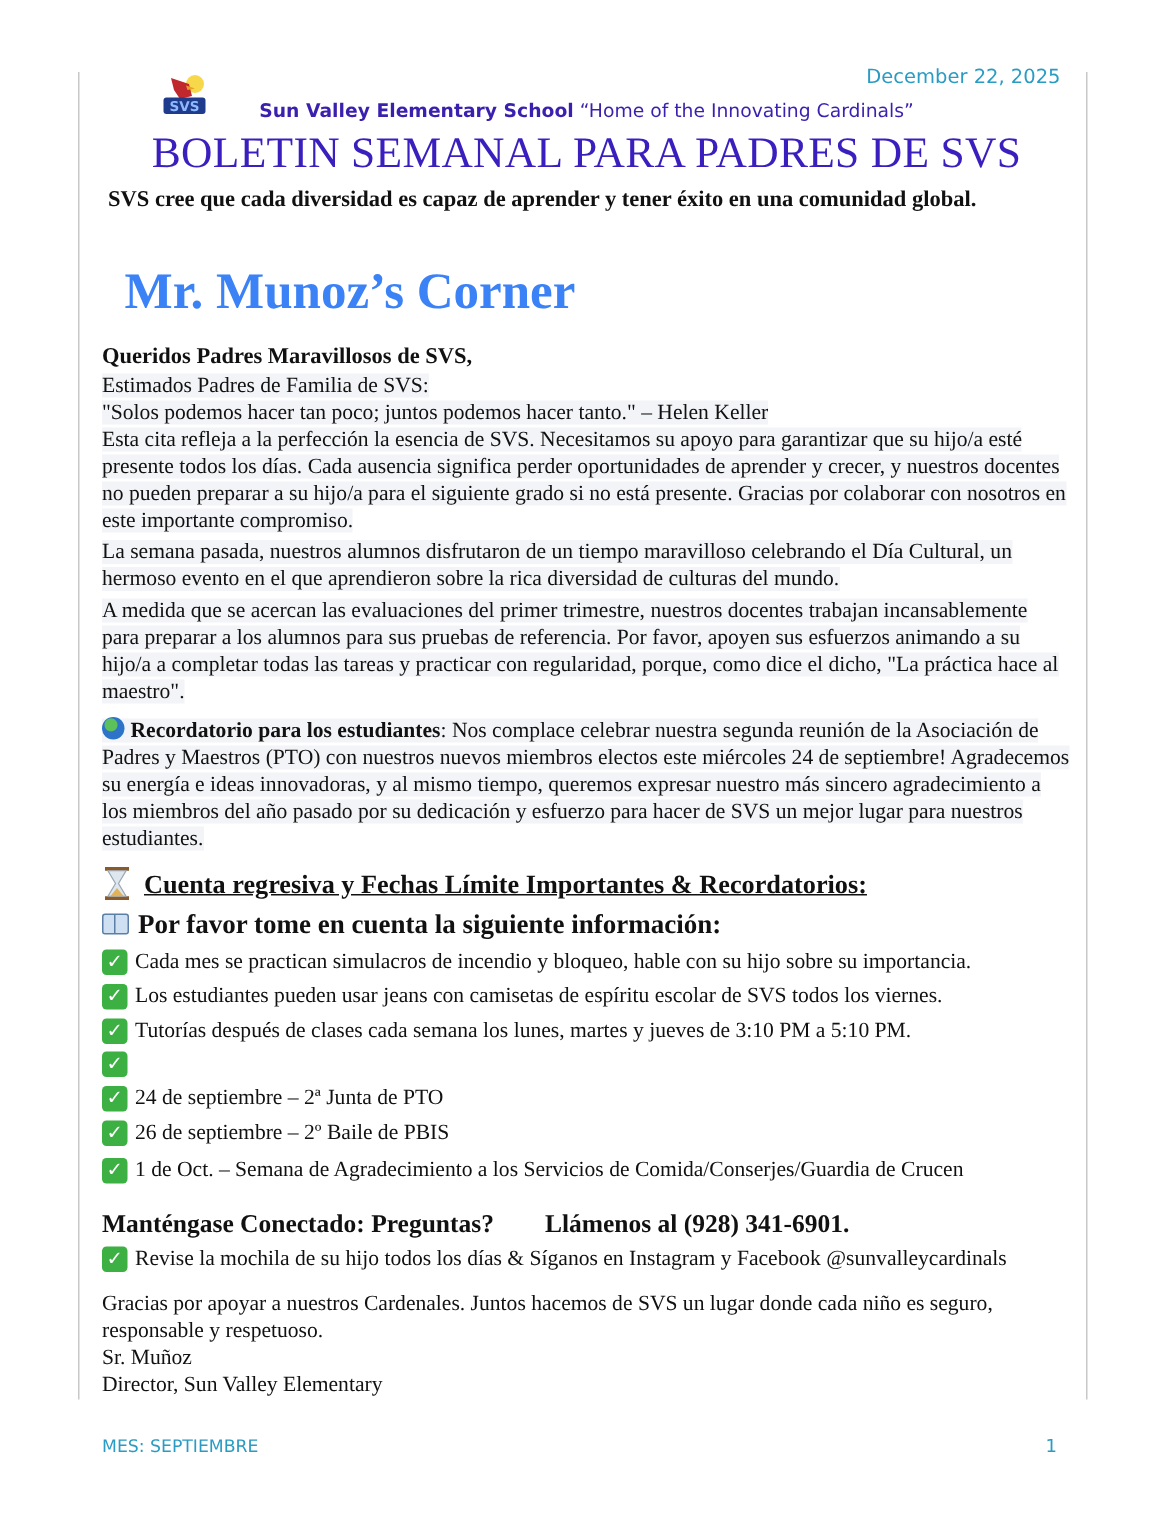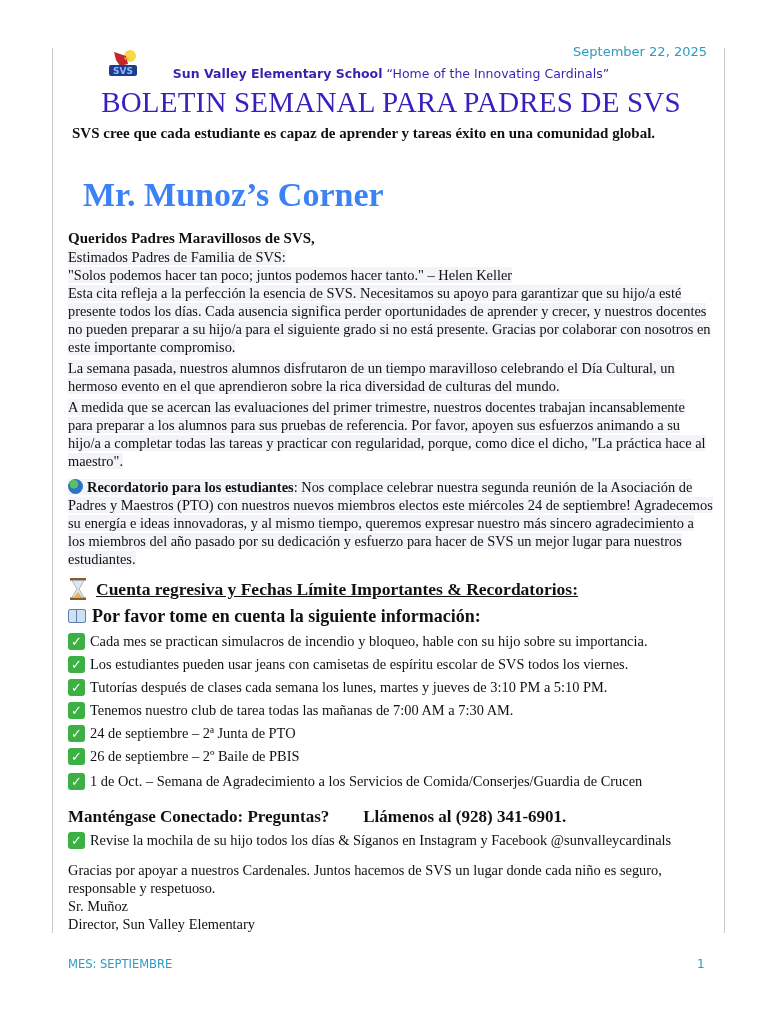--- a/index.html
+++ b/index.html
@@ -28,39 +28,39 @@
     .connect { font-size: 17px; font-weight: bold; margin-top: 16px; line-height: 22px; white-space: pre; }
     .closing { margin-top: 8px; }
     .footer-left { position: absolute; left: 68px; top: 957px; font-family: "DejaVu Sans", sans-serif; font-size: 11.5px; color: #2a9cc3; }
     .footer-right { position: absolute; left: 697px; top: 957px; font-family: "DejaVu Sans", sans-serif; font-size: 12px; color: #2a9cc3; }
   </style>
 </head>
 <body>
 
 <div class="page-border"></div>
 
-<div class="date">September 22, 2025</div>
+<div class="date">December 22, 2025</div>
 
 <div class="logo">
   <svg width="34" height="32" viewBox="0 0 34 32">
     <circle cx="24" cy="8" r="6" fill="#f7d84a"></circle>
     <path d="M8 4 L20 8 L22 16 L14 18 L10 12 Z" fill="#c0282d"></path>
     <path d="M18 9 L24 11 L19 12 Z" fill="#e8a020"></path>
     <rect x="3" y="17" width="28" height="11" rx="2" fill="#1f3c8c"></rect>
     <text x="17" y="26" font-size="9" font-family="DejaVu Sans, sans-serif" font-weight="bold" fill="#8fb8ff" text-anchor="middle">SVS</text>
   </svg>
 </div>
 
 <div class="school-line">
   <span class="bold">Sun Valley Elementary School</span><span> “Home of the Innovating Cardinals”</span>
 </div>
 
 <div class="banner-title">BOLETIN SEMANAL PARA PADRES DE SVS</div>
 
-<div class="mission">SVS cree que cada estudiante es capaz de aprender y tareas éxito en una comunidad global.</div>
+<div class="mission">SVS cree que cada diversidad es capaz de aprender y tener éxito en una comunidad global.</div>
 
 <div class="content">
   <h1 class="corner-title">Mr. Munoz’s Corner</h1>
   <div class="greeting">Queridos Padres Maravillosos de SVS,</div>
   <p><span class="hl">Estimados Padres de Familia de SVS:</span></p>
   <p><span class="hl">"Solos podemos hacer tan poco; juntos podemos hacer tanto." – Helen Keller</span></p>
   <p><span class="hl">Esta cita refleja a la perfección la esencia de SVS. Necesitamos su apoyo para garantizar que su hijo/a esté presente todos los días. Cada ausencia significa perder oportunidades de aprender y crecer, y nuestros docentes no pueden preparar a su hijo/a para el siguiente grado si no está presente. Gracias por colaborar con nosotros en este importante compromiso.</span></p>
   <p class="gap"><span class="hl">La semana pasada, nuestros alumnos disfrutaron de un tiempo maravilloso celebrando el Día Cultural, un hermoso evento en el que aprendieron sobre la rica diversidad de culturas del mundo.</span></p>
   <p class="gap"><span class="hl">A medida que se acercan las evaluaciones del primer trimestre, nuestros docentes trabajan incansablemente para preparar a los alumnos para sus pruebas de referencia. Por favor, apoyen sus esfuerzos animando a su hijo/a a completar todas las tareas y practicar con regularidad, porque, como dice el dicho, "La práctica hace al maestro".</span></p>
   <p class="gap" style="margin-top:8px;"><span class="hl"><span class="globe"></span><b>Recordatorio para los estudiantes</b><span>: Nos complace celebrar nuestra segunda reunión de la Asociación de Padres y Maestros (PTO) con nuestros nuevos miembros electos este miércoles 24 de septiembre! Agradecemos su energía e ideas innovadoras, y al mismo tiempo, queremos expresar nuestro más sincero agradecimiento a los miembros del año pasado por su dedicación y esfuerzo para hacer de SVS un mejor lugar para nuestros estudiantes.</span></span></p>
@@ -89,21 +89,20 @@
   <div class="check-item">
       <span class="check">✓</span>
       <span>Los estudiantes pueden usar jeans con camisetas de espíritu escolar de SVS todos los viernes.</span>
     </div>
   <div class="check-item">
       <span class="check">✓</span>
       <span>Tutorías después de clases cada semana los lunes, martes y jueves de 3:10 PM a 5:10 PM.</span>
     </div>
   <div class="check-item">
       <span class="check">✓</span>
-      <span>Tenemos nuestro club de tarea todas las mañanas de 7:00 AM a 7:30 AM.</span>
     </div>
   <div class="check-item">
       <span class="check">✓</span>
       <span>24 de septiembre – 2ª Junta de PTO</span>
     </div>
   <div class="check-item">
       <span class="check">✓</span>
       <span>26 de septiembre – 2º Baile de PBIS</span>
     </div>
   <div class="check-item" style="margin-top:7px;">

